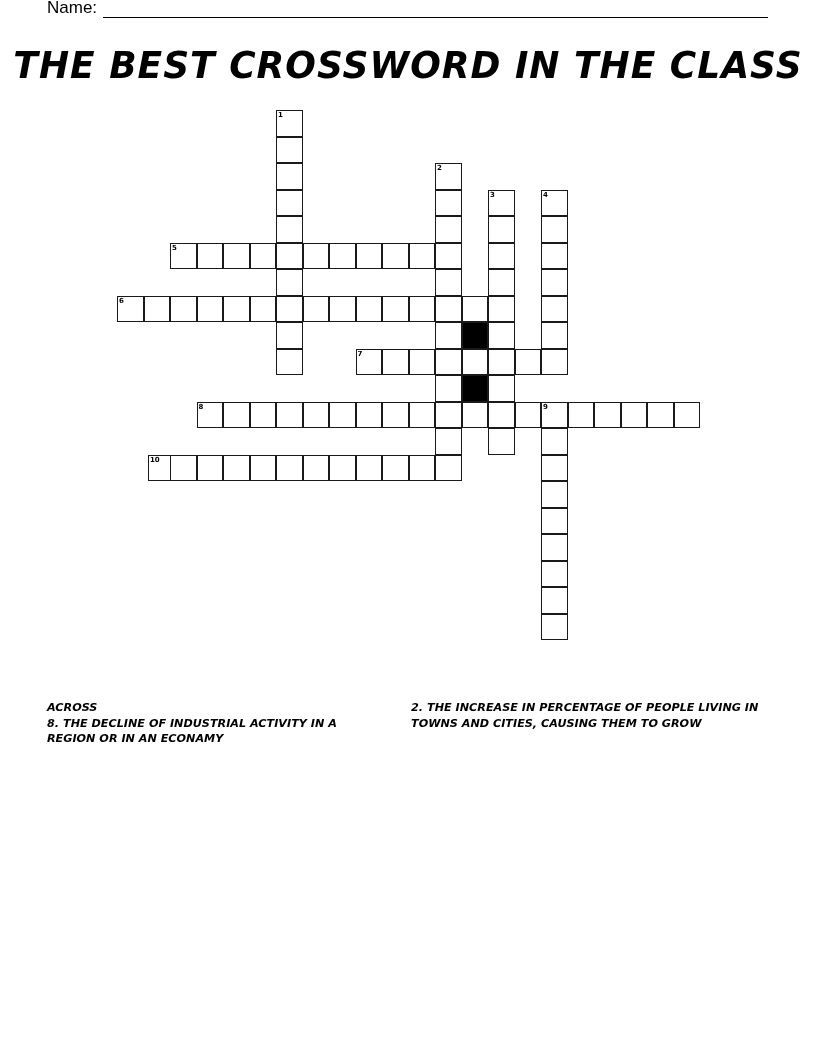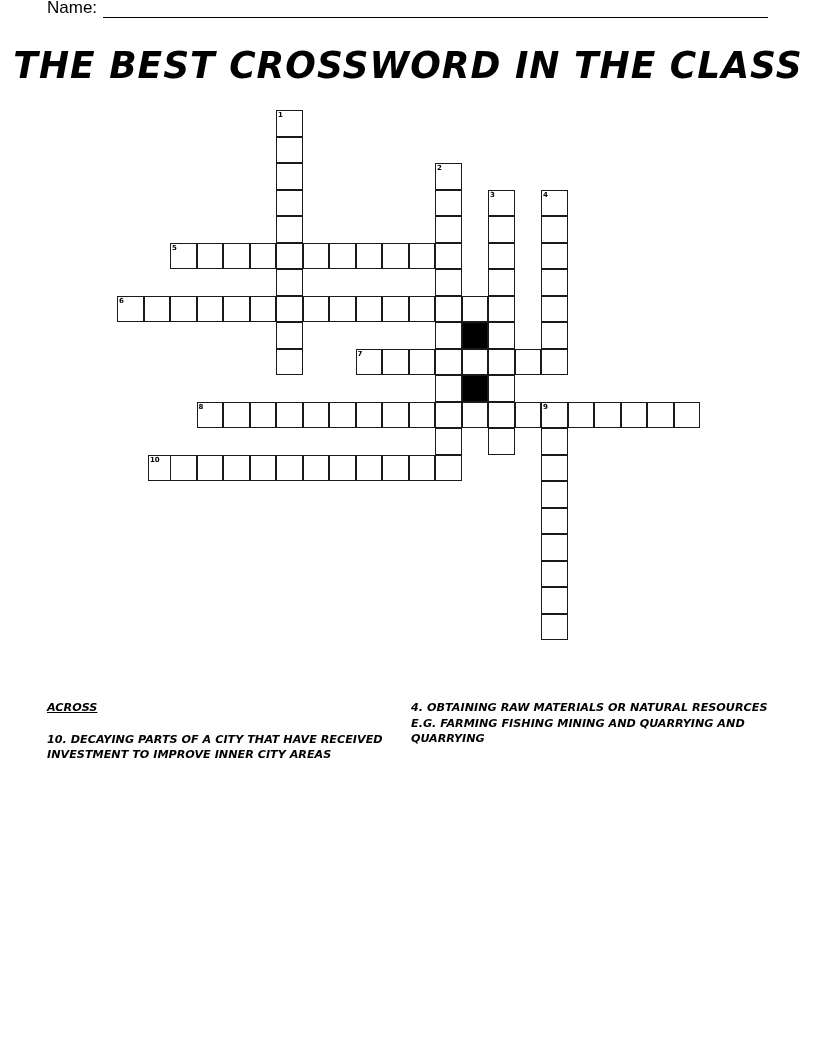--- a/index.html
+++ b/index.html
@@ -79,22 +79,21 @@
       font-style: italic;
       font-weight: bold;
       font-size: 11.2px;
       line-height: 15.5px;
       text-transform: uppercase;
       font-variant: small-caps;
     }
     .clues.across { left: 47px; width: 340px; }
     .clues.down { left: 411px; width: 370px; }
     .clues .heading {
-      text-decoration: underline;
-      margin-bottom: 16px;
+      margin-bottom: 0;
     }
     .clue {
       margin-bottom: 2px;
     }
     .clue .cnum { margin-right: 4px; }
   </style>
 </head>
 <body>
 
 <div class="name-line">
@@ -225,18 +224,18 @@
     <div class="cell" style="left: 329px; top: 454.5px;"></div>
     <div class="cell" style="left: 355.5px; top: 454.5px;"></div>
     <div class="cell" style="left: 382px; top: 454.5px;"></div>
     <div class="cell" style="left: 408.5px; top: 454.5px;"></div>
     <div class="cell block" style="left: 461.5px; top: 322px; background: rgb(0, 0, 0);"></div>
     <div class="cell block" style="left: 461.5px; top: 375px; background: rgb(0, 0, 0);"></div>
   </div>
 
 <div class="clues across">
   <div class="heading">Across</div>
-  <div class="clue"><span class="cnum">10.</span><span>decaying parts of a city that have received investment to improve inner city areas</span></div>
+  <div class="clue"><span class="cnum">8.</span><span>the decline of industrial activity in a region or in an econamy</span></div>
 </div>
 
 <div class="clues down">
-  <div class="clue"><span class="cnum">4.</span><span>Obtaining raw materials or natural resources e.g. Farming fishing mining and quarrying and quarrying</span></div>
+  <div class="clue"><span class="cnum">2.</span><span>The increase in percentage of people living in towns and cities, causing them to grow</span></div>
 </div>
 
 </body></html>

